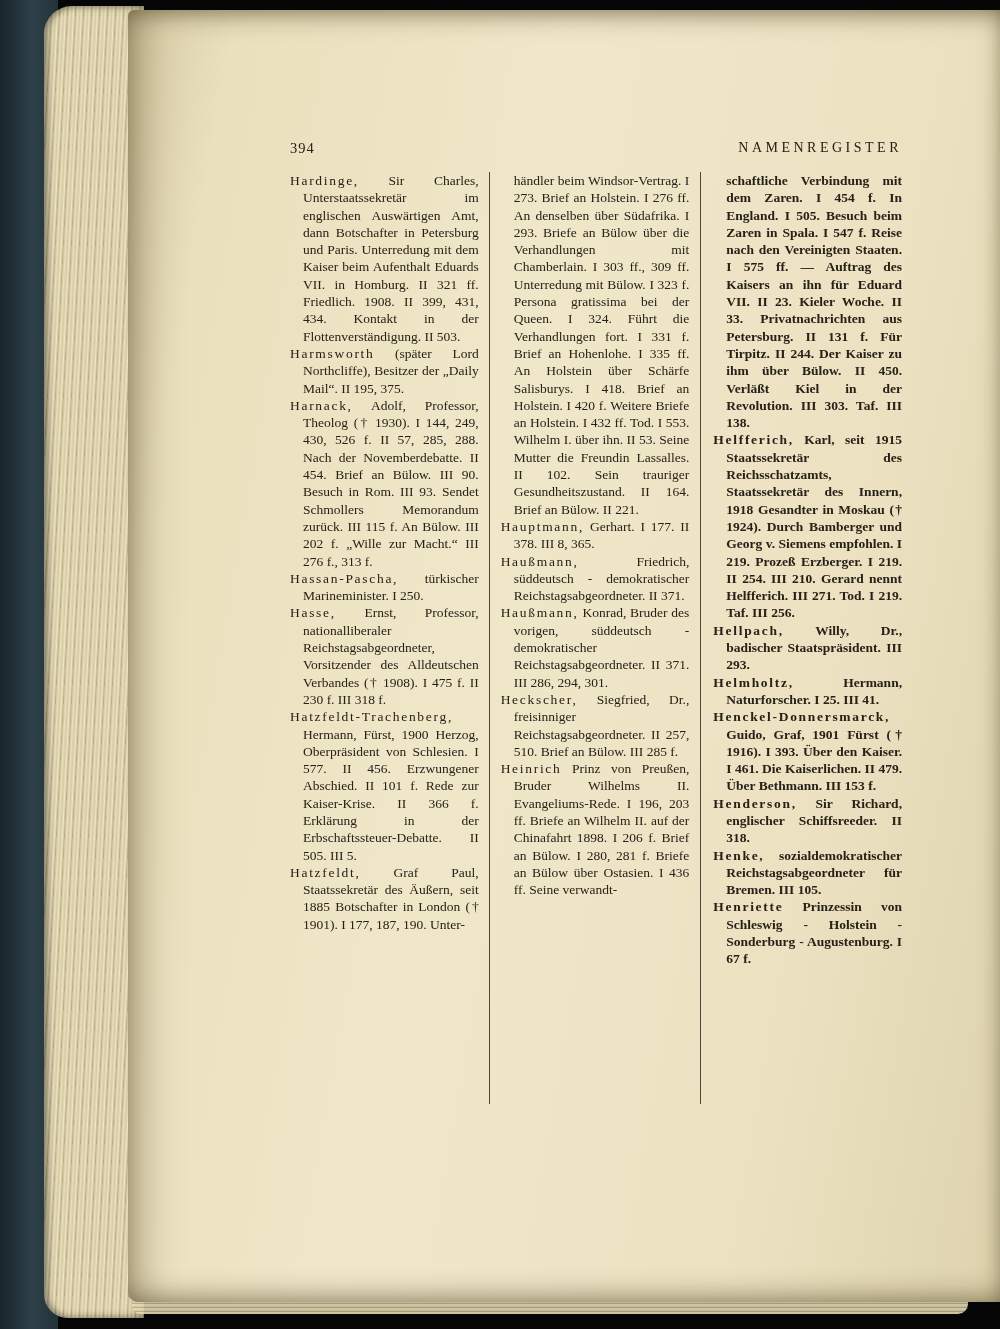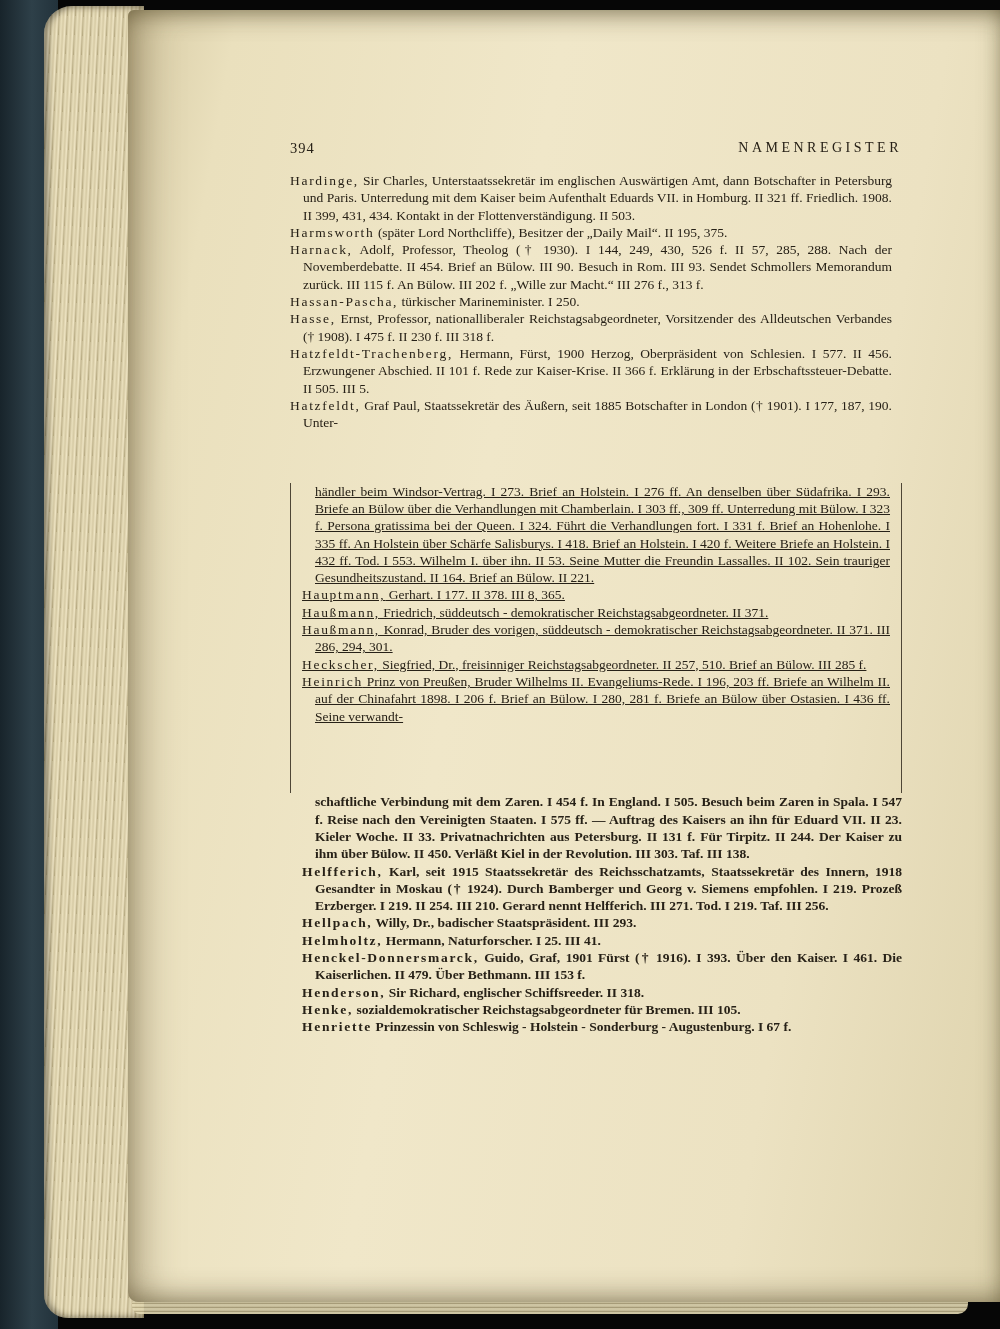--- a/index.html
+++ b/index.html
@@ -59,29 +59,29 @@
   .page-head { position: relative; height: 26px; margin-bottom: 8px; }
   .pagenum {
     position: absolute; left: 0; top: 2px;
     font-size: 14.5px; letter-spacing: 1px;
   }
   .header {
     position: absolute; left: 0; right: 0; top: 2px; text-align: right;
     font-size: 14px; letter-spacing: 3.5px;
   }
 
-  .columns { display: flex; align-items: stretch; min-height: 932px; flex-direction: column; }
+  .columns { display: flex; align-items: stretch; min-height: 932px; }
   .col {
     flex: 1 1 0;
     font-size: 13.5px;
     line-height: 17.3px;
     text-align: justify;
   }
   .col-1 { padding-right: 10px; }
-  .col-2 { border-left: 1px solid #4e4636; border-right: 1px solid #4e4636; padding: 0 11px; text-decoration: underline; }
+  .col-2 { border-left: 1px solid #4e4636; border-right: 1px solid #4e4636; padding: 0 11px; }
   .col-3 { padding-left: 12px; font-weight: bold; }
 
   .entry { margin: 0; padding-left: 13px; text-indent: -13px; }
   .entry.cont { text-indent: 0; }
   .entry-name { letter-spacing: 1.7px; }
 </style>
 </head>
 <body>
 
 <div class="scene">

